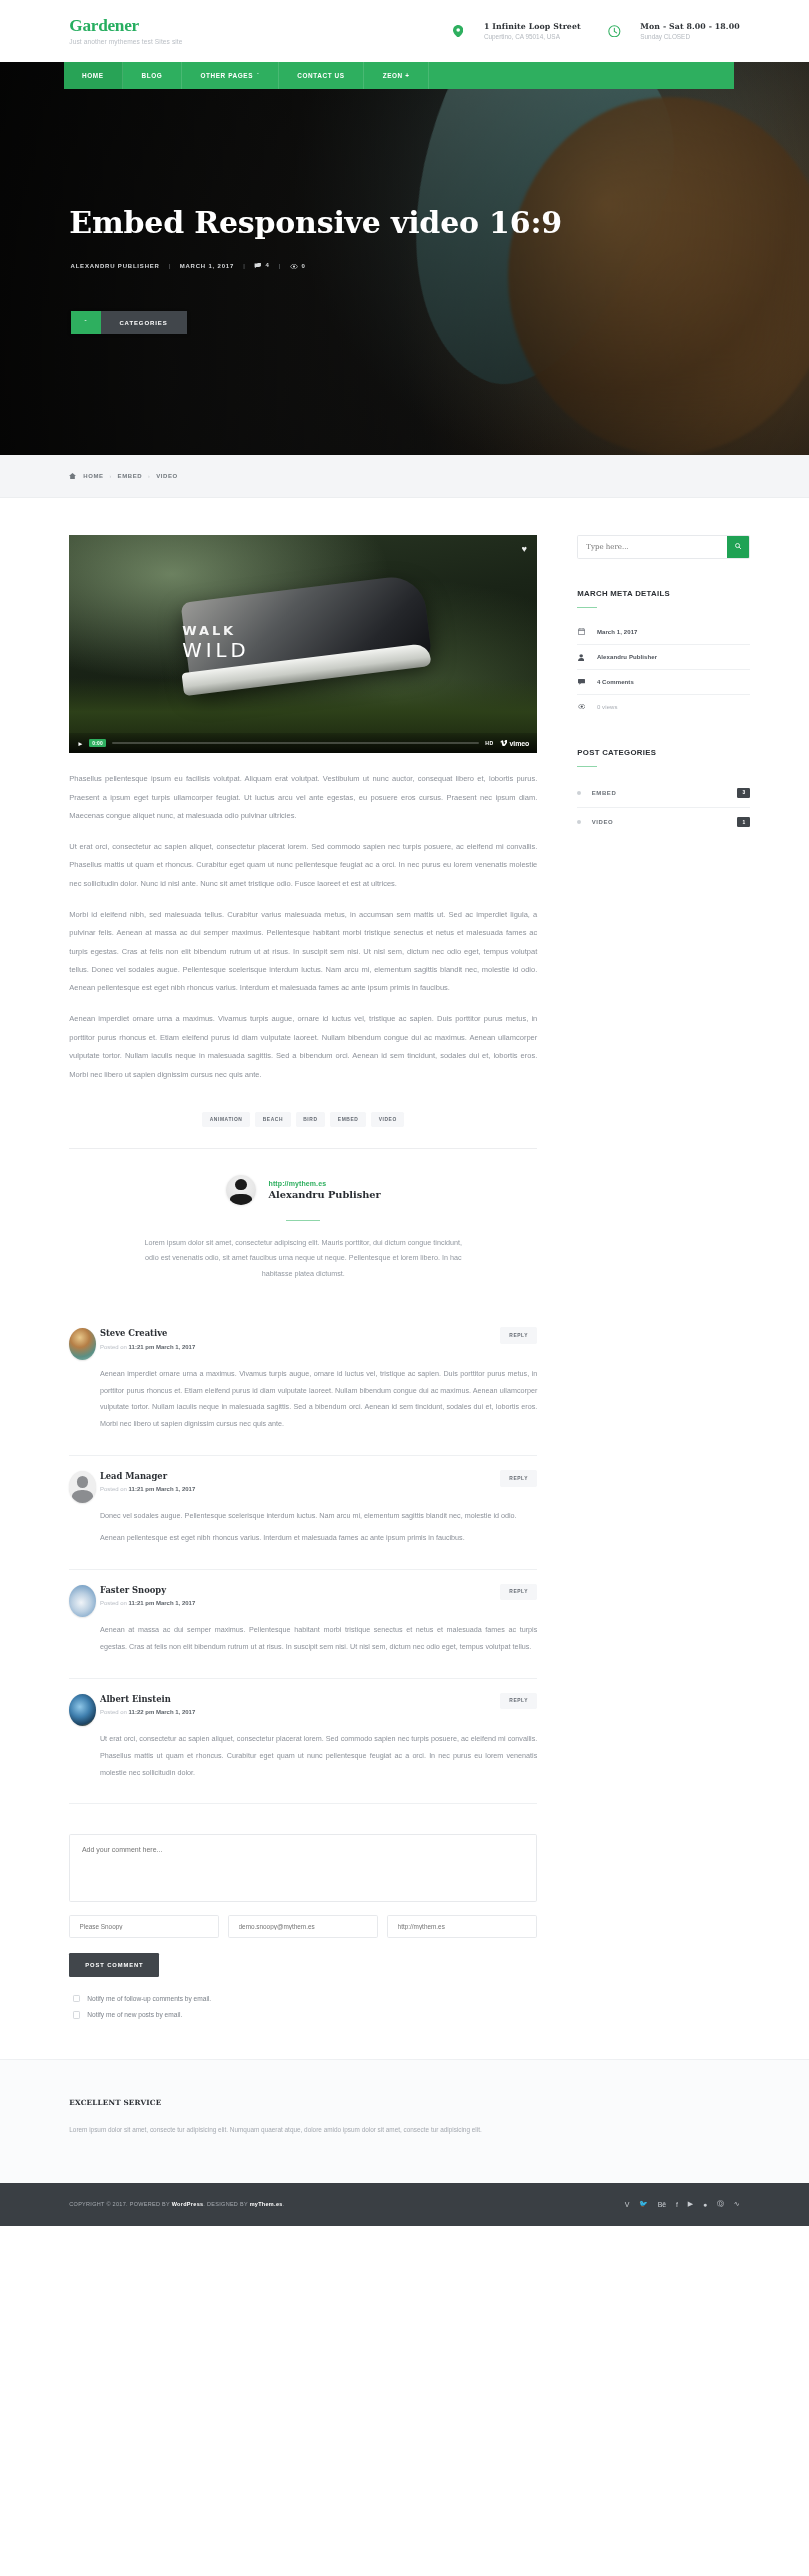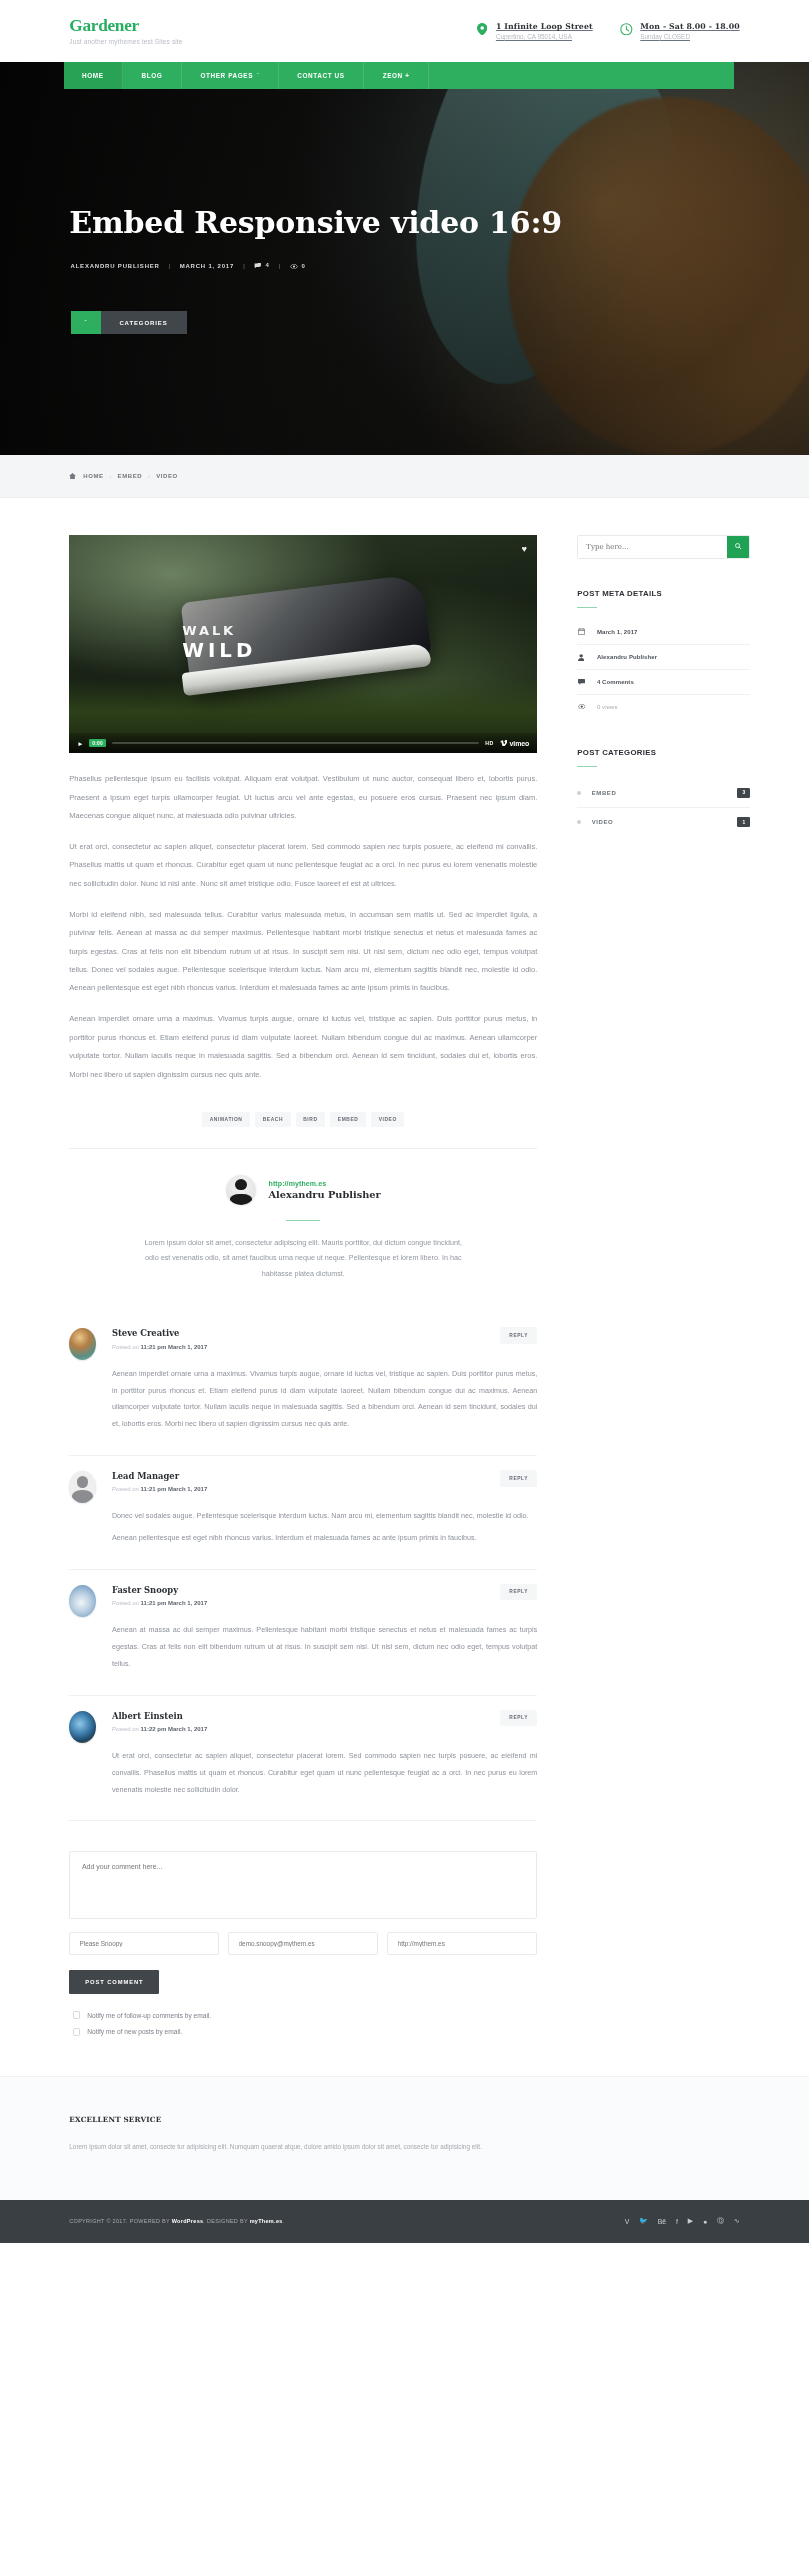--- a/index.html
+++ b/index.html
@@ -18,21 +18,21 @@
   .topbar .container { display: flex; align-items: center; justify-content: space-between; }
   .brand-block { padding-left: 5.8px; }
   .brand-title {
     font-family: Liberation Serif, serif;
     font-weight: bold; font-size: 17.3px; color: #27ae60; letter-spacing: -0.3px;
     line-height: 1.05;
   }
   .brand-sub { font-size: 6.6px; color: #b9bec4; margin-top: 2.3px; letter-spacing: 0.1px; }
 
   .info-group { display: flex; align-items: center; gap: 26.6px; padding-right: 5.8px; }
-  .info-item { display: flex; align-items: flex-start; gap: 7px; text-decoration: underline; }
+  .info-item { display: flex; align-items: center; gap: 19px; }
   .info-ico { width: 14px; height: 14px; flex: 0 0 14px; color: #27ae60; display: flex; align-items: center; justify-content: center; }
   .info-ico svg { display: block; }
   .info-txt-1 { font-family: "DejaVu Serif", serif; font-weight: bold; font-size: 7.8px; color: #2f3337; letter-spacing: 0.1px; }
   .info-txt-2 { font-size: 6.4px; color: #b4b9bf; margin-top: 1.7px; }
 
   
   .navwrap { position: absolute; top: 62px; left: 0; width: 809px; z-index: 20; }
   .navwrap .container { display: flex; }
   .nav { display: flex; background: #2eaf5f; min-width: 670px; }
   .nav-item {
@@ -113,21 +113,21 @@
     position: absolute; left: 113px; top: 123px; width: 249px; height: 23px;
     background: linear-gradient(180deg, #f2f3f0 0%, #c9ccc6 60%, #8d918a 100%);
     border-radius: 4.6px 17.3px 8px 5.8px; transform: rotate(-7deg);
   }
   .player-moss {
     position: absolute; left: 0; bottom: 0; width: 468px; height: 75px;
     background: linear-gradient(0deg, #19230f 0%, #2d4019 55%, rgba(54,74,31,0) 100%);
   }
   .player-wm { position: absolute; left: 113px; top: 88px; z-index: 3; }
   .player-wm .l1 { font-family: "DejaVu Sans", sans-serif; font-weight: bold; font-size: 13px; letter-spacing: 2.9px; color: rgba(255,255,255,.92); }
-  .player-wm .l2 { font-family: "DejaVu Sans", sans-serif; font-weight: bold; font-size: 19.7px; letter-spacing: 4px; color: #fff; margin-top: 1.2px; }
+  .player-wm .l2 { font-family: "DejaVu Sans", sans-serif; font-weight: normal; font-size: 19.7px; letter-spacing: 4px; color: #fff; margin-top: 1.2px; }
   .player-heart { position: absolute; right: 10.4px; top: 9.2px; color: #fff; font-size: 9.2px; opacity: .92; z-index: 4; }
   .player-bar {
     position: absolute; left: 0; bottom: 0; width: 468px; height: 19.7px; z-index: 5;
     background: linear-gradient(0deg, rgba(0,0,0,.72), rgba(0,0,0,.18));
     display: flex; align-items: center; padding: 0 8px; gap: 5.8px;
   }
   .player-bar .play { color: #fff; font-size: 6.4px; }
   .player-bar .time { background: #2eaf5f; color: #fff; font-size: 4.9px; font-weight: bold; padding: 1.2px 2.9px; border-radius: 1.2px; letter-spacing: 0.2px; }
   .player-bar .track { flex: 1; height: 1.7px; background: rgba(255,255,255,.22); border-radius: 1.2px; }
   .player-bar .hd { color: #fff; font-size: 5.2px; font-weight: bold; letter-spacing: 0.6px; }
@@ -152,21 +152,21 @@
   .author-ava::before { content: ""; position: absolute; left: 9.2px; top: 4px; width: 12px; height: 11.6px; background: #1b1b1b; border-radius: 50% 50% 45% 45%; }
   .author-ava::after { content: ""; position: absolute; left: 4.6px; bottom: 0; width: 21.4px; height: 11px; background: #1b1b1b; border-radius: 44% 44% 0 0; }
   .author-name-wrap { text-align: left; }
   .author-url { color: #2eaf5f; font-size: 7px; font-weight: bold; letter-spacing: 0.1px; }
   .author-name { font-family: "DejaVu Serif", serif; font-weight: bold; font-size: 9.8px; color: #2b2f34; margin-top: 1.7px; }
   .author-rule { width: 34px; height: 1.2px; background: #8fd6aa; margin: 15px auto 14px; }
   .author-bio { text-align: center; font-size: 7.2px; line-height: 2.15; color: #9298a0; width: 324px; margin: 0 auto; }
 
   
   .comments { margin-top: 32px; }
-  .cmt { display: flex; gap: 16px; padding: 15px 0 17.3px 0; border-bottom: 0.6px solid #eef0f2; position: relative; }
+  .cmt { display: flex; gap: 4px; padding: 15px 0 17.3px 0; border-bottom: 0.6px solid #eef0f2; position: relative; }
   .cmt:last-of-type { border-bottom: 0.6px solid #eef0f2; }
   .cmt-ava { width: 26.6px; height: 32px; border-radius: 50%; flex: 0 0 26.6px; overflow: hidden; box-shadow: 0 0.6px 1.7px rgba(0,0,0,.14); }
   .ava-a { background: radial-gradient(circle at 40% 30%, #e8c88a 0%, #b57e46 35%, #5a8f84 70%, #8fbcb0 100%); }
   .ava-b { background: #efefef; position: relative; }
   .ava-b::before { content: ""; position: absolute; left: 7.5px; top: 5.2px; width: 11.6px; height: 11.6px; border-radius: 50%; background: #8b8d90; }
   .ava-b::after { content: ""; position: absolute; left: 2.9px; bottom: 0; width: 21px; height: 12.7px; border-radius: 46% 46% 0 0; background: #8b8d90; }
   .ava-c { background: radial-gradient(circle at 45% 55%, #f0f4f8 0%, #bcd0e2 40%, #7fa6c9 75%, #d8b44a 100%); }
   .ava-d { background: radial-gradient(circle at 40% 40%, #8fc7e8 0%, #3f7fae 40%, #1d4463 70%, #c8881f 100%); }
   .cmt-body { flex: 1; }
   .cmt-name { font-family: "DejaVu Serif", serif; font-weight: bold; font-size: 8.4px; color: #2b2f34; }
@@ -482,21 +482,21 @@
           <span>
             <svg width="6.4" height="6.4" viewBox="0 0 11 11">
                 <circle cx="4.4" cy="4.4" r="3.5" fill="none" stroke="#fff" stroke-width="1.4"></circle>
                 <path d="M7.1 7.1 10.3 10.3" stroke="#fff" stroke-width="1.4" stroke-linecap="round"></path>
               </svg>
           </span>
         </button>
       </div>
 
       <div class="widget">
-        <div class="widget-title">POST META DETAILS</div>
+        <div class="widget-title">MARCH META DETAILS</div>
         <div class="widget-rule"></div>
         <div class="meta-list">
           <div class="meta-item">
             <span class="meta-ico">
                 <svg width="7" height="7" viewBox="0 0 12 12">
                   <rect x=".6" y="1.6" width="10.8" height="9.8" rx="1" fill="none" stroke="#4d525a" stroke-width="1.1"></rect>
                   <path d="M.6 4.2h10.8M3.2.6v2M8.8.6v2" stroke="#4d525a" stroke-width="1.1"></path>
                 </svg>
               </span>
             <span class="meta-lbl">March 1, 2017</span>

